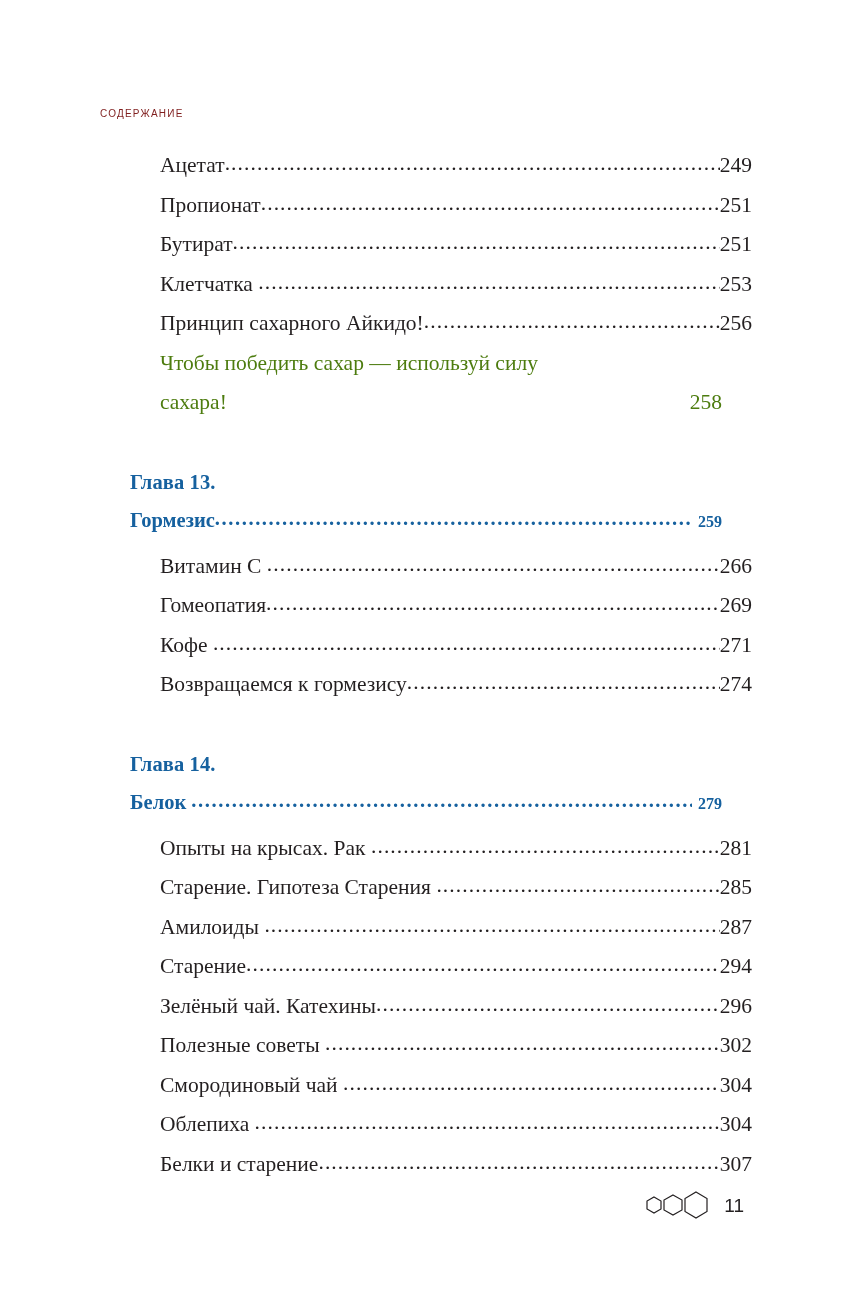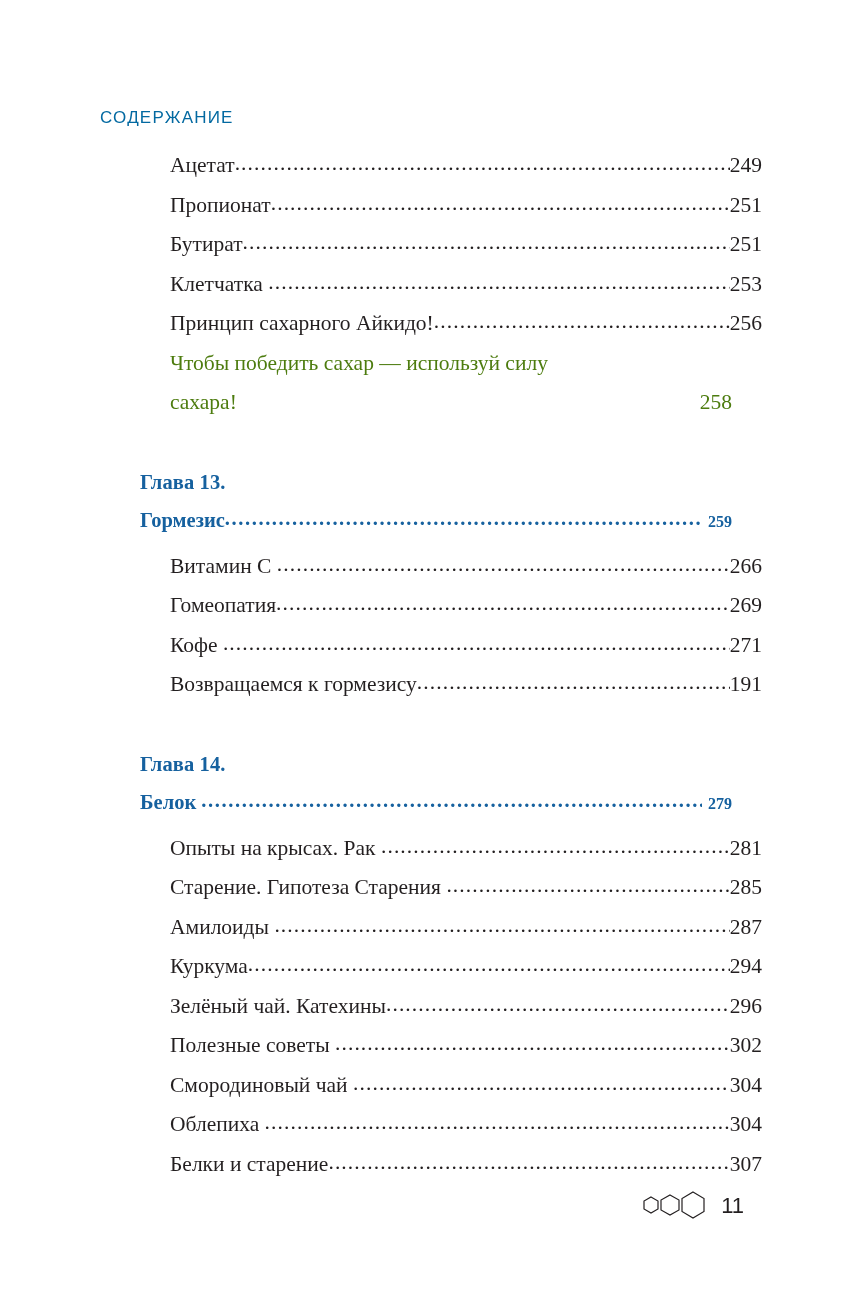--- a/index.html
+++ b/index.html
@@ -20,29 +20,29 @@
     position: absolute;
     inset: 0;
     padding: 0;
   }
 
   .running-head {
     position: absolute;
     left: 100px;
     top: 108px;
     font-family: "Liberation Sans", sans-serif;
-    font-size: 17px;
+    font-size: 10px;
     letter-spacing: 1.2px;
-    color: #0369a1;
+    color: #7f1d1d;
     text-transform: uppercase;
   }
 
   .toc {
     position: absolute;
-    left: 140px;
+    left: 130px;
     top: 146px;
     width: 592px;
   }
 
   
   .row {
     display: flex;
     align-items: baseline;
     width: 100%;
   }
@@ -121,21 +121,21 @@
     position: absolute;
     right: 100px;
     bottom: 88px;
     display: flex;
     align-items: center;
     gap: 10px;
   }
   .footer .hexes { display: block; }
   .footer .folio {
     font-family: "Liberation Sans", sans-serif;
-    font-size: 22px;
+    font-size: 19px;
     color: #231f20;
   }
 </style>
 </head>
 <body>
 
 <div class="page">
 
   <div class="running-head">СОДЕРЖАНИЕ</div>
 
@@ -198,21 +198,21 @@
       <span class="page-no">269</span>
     </div>
     <div class="row entry">
       <span class="title">Кофе </span>
       <span class="leader"></span>
       <span class="page-no">271</span>
     </div>
     <div class="row entry">
       <span class="title">Возвращаемся к гормезису</span>
       <span class="leader"></span>
-      <span class="page-no">191</span>
+      <span class="page-no">274</span>
     </div>
 
     <div class="gap-before-chapter"></div>
     <div class="chapter">
       <div class="chapter-label">Глава 14.</div>
       <div class="row">
         <span class="title">Белок </span>
         <span class="leader"></span>
         <span class="page-no">279</span>
       </div>
@@ -228,21 +228,21 @@
       <span class="title">Старение. Гипотеза Старения </span>
       <span class="leader"></span>
       <span class="page-no">285</span>
     </div>
     <div class="row entry">
       <span class="title">Амилоиды </span>
       <span class="leader"></span>
       <span class="page-no">287</span>
     </div>
     <div class="row entry">
-      <span class="title">Куркума</span>
+      <span class="title">Старение</span>
       <span class="leader"></span>
       <span class="page-no">294</span>
     </div>
     <div class="row entry">
       <span class="title">Зелёный чай. Катехины</span>
       <span class="leader"></span>
       <span class="page-no">296</span>
     </div>
     <div class="row entry">
       <span class="title">Полезные советы </span>

